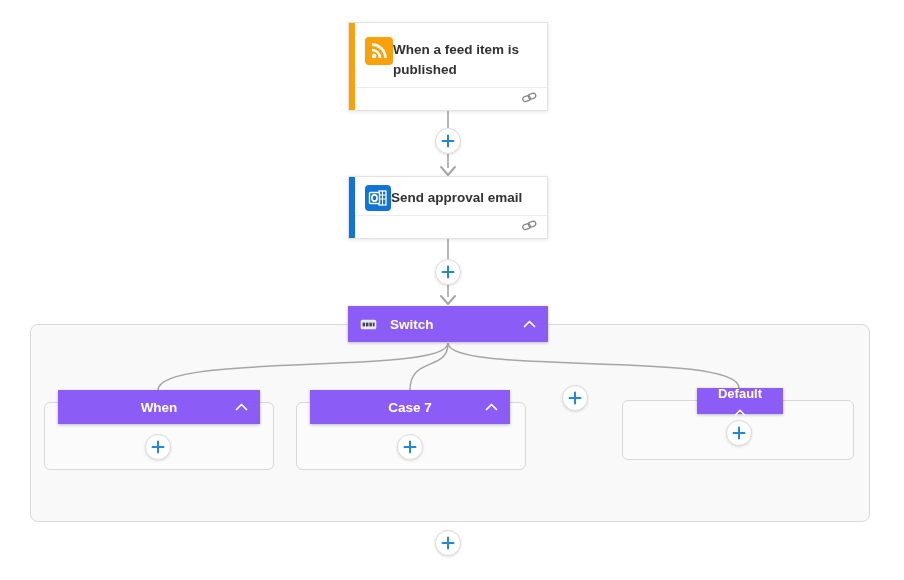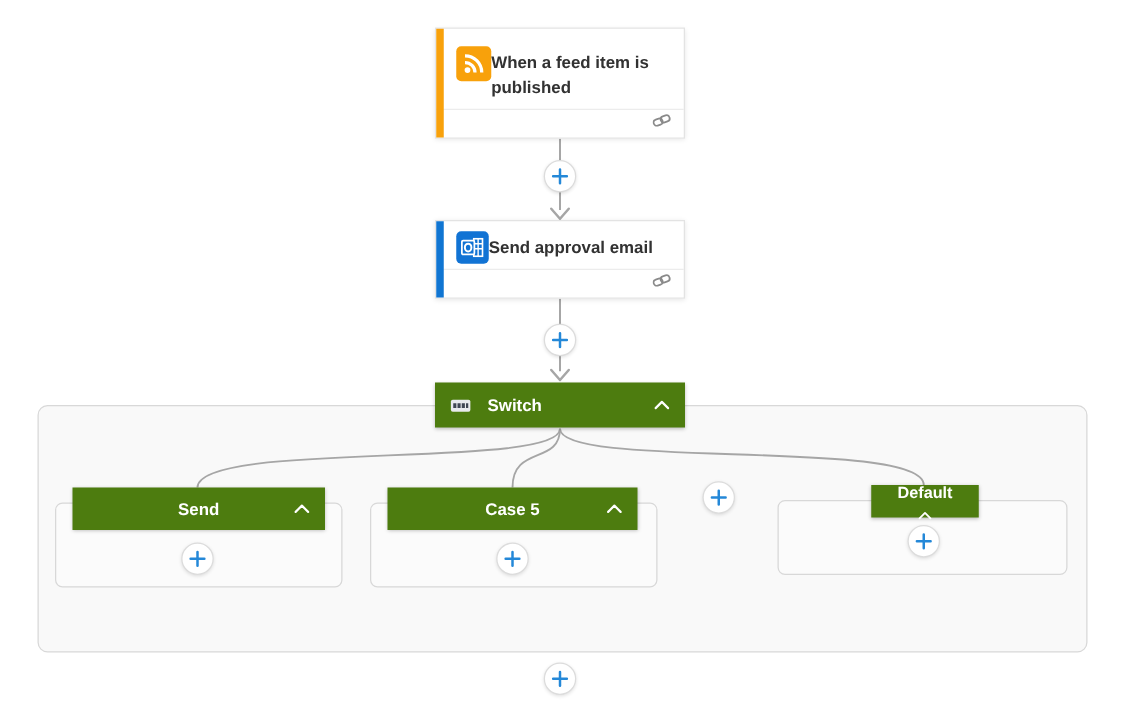--- a/index.html
+++ b/index.html
@@ -33,21 +33,21 @@
     border:1px solid #dcdcdc;box-shadow:0 1px 3px rgba(0,0,0,.12);
     display:flex;align-items:center;justify-content:center;z-index:3;cursor:pointer;padding:0;
   }
   
   .scope{
     position:absolute;left:30px;top:324px;width:840px;height:198px;background:#f9f9f9;
     border:1px solid #d8d8d8;border-radius:8px;z-index:0;box-sizing:border-box;
   }
   
   .dark-header{
-    position:absolute;background:#4d7c0f;color:#fff;display:flex;align-items:center;
+    position:absolute;background:#8b5cf6;color:#fff;display:flex;align-items:center;
     z-index:2;box-sizing:border-box;box-shadow:0 1px 3px rgba(0,0,0,.25);cursor:pointer;border:none;
   }
   .dark-header .hdr-label{font-size:13.5px;font-weight:bold;color:#fff;}
   #switch-header{left:348px;top:306px;width:200px;height:36px;padding:0 12px;}
   #switch-header .hdr-label{margin-left:13px;flex:1;text-align:left;}
   .branch-header{justify-content:center;}
   #case1-header{left:58px;top:390px;width:202px;height:34px;}
   #case2-header{left:310px;top:390px;width:200px;height:34px;}
   #default-header{left:697px;top:388px;width:86px;height:26px;gap:8px;flex-direction:column;}
   #default-header .hdr-label{font-size:13px;}
@@ -153,36 +153,36 @@
   <span class="hdr-label">Switch</span>
   <span class="chev" style="display:flex;">
     <svg width="13" height="8" viewBox="0 0 13 8">
         <path d="M1.5 6.5 L6.5 1.5 L11.5 6.5" stroke="#fff" stroke-width="1.7" fill="none" stroke-linecap="round" stroke-linejoin="round"></path>
       </svg>
   </span>
 </button>
 
 <div class="branch-box" id="case1-box"></div>
 <button class="dark-header branch-header" id="case1-header">
-  <span class="hdr-label">Send</span>
+  <span class="hdr-label">When</span>
   <span class="chev" style="display:flex;">
     <svg width="13" height="8" viewBox="0 0 13 8">
         <path d="M1.5 6.5 L6.5 1.5 L11.5 6.5" stroke="#fff" stroke-width="1.7" fill="none" stroke-linecap="round" stroke-linejoin="round"></path>
       </svg>
   </span>
 </button>
 <button class="plus-btn" style="left:145px;top:434px;">
   <svg width="14" height="14" viewBox="0 0 14 14">
     <path d="M7 1.5 V12.5 M1.5 7 H12.5" stroke="#2488d8" stroke-width="2" stroke-linecap="round"></path>
   </svg>
 </button>
 
 <div class="branch-box" id="case2-box"></div>
 <button class="dark-header branch-header" id="case2-header">
-  <span class="hdr-label">Case 5</span>
+  <span class="hdr-label">Case 7</span>
   <span class="chev" style="display:flex;">
     <svg width="13" height="8" viewBox="0 0 13 8">
         <path d="M1.5 6.5 L6.5 1.5 L11.5 6.5" stroke="#fff" stroke-width="1.7" fill="none" stroke-linecap="round" stroke-linejoin="round"></path>
       </svg>
   </span>
 </button>
 <button class="plus-btn" style="left:397px;top:434px;">
   <svg width="14" height="14" viewBox="0 0 14 14">
     <path d="M7 1.5 V12.5 M1.5 7 H12.5" stroke="#2488d8" stroke-width="2" stroke-linecap="round"></path>
   </svg>

